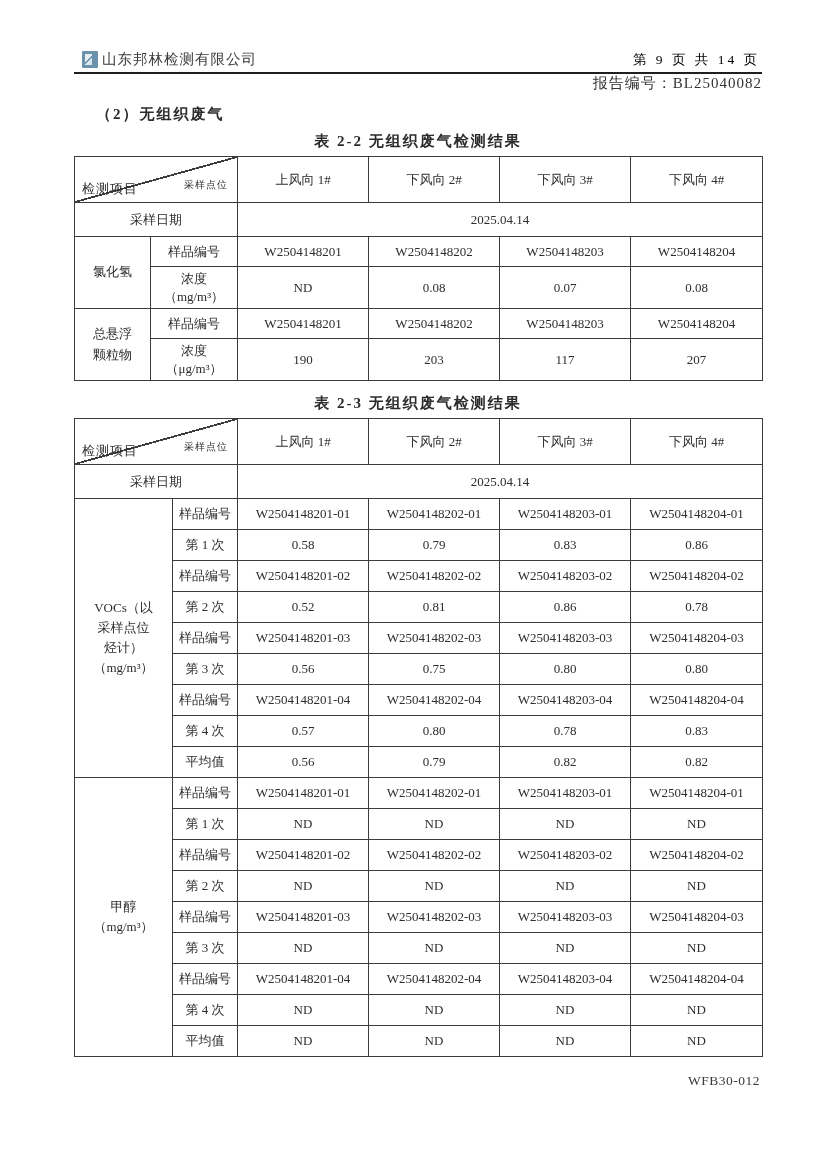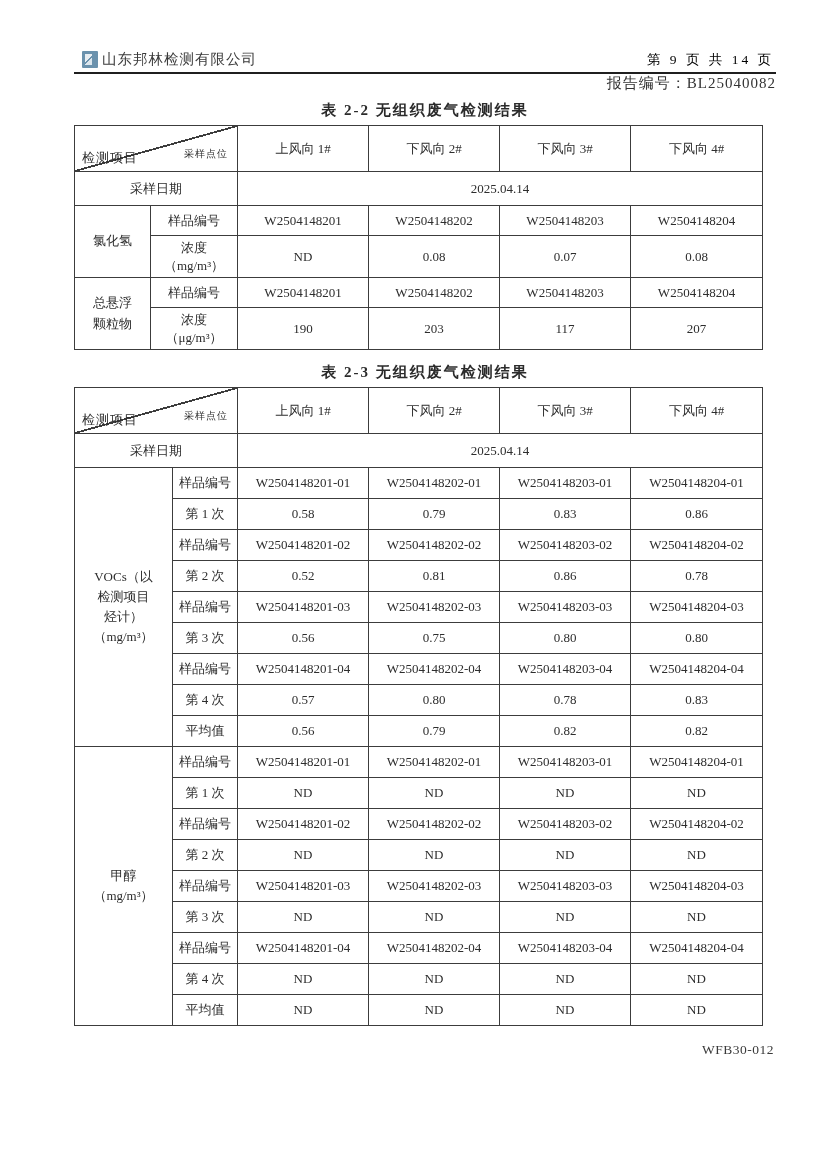--- a/index.html
+++ b/index.html
@@ -3,21 +3,21 @@
 <meta charset="utf-8">
 <style>
   * { box-sizing: border-box; }
   html, body {
     margin: 0; padding: 0;
     width: 827px; height: 1170px;
     background: #ffffff;
     font-family: "Liberation Serif", "DejaVu Serif", serif;
     color: #2b2b2b;
   }
-  .page { width: 827px; height: 946px; padding: 50px 51px 0 74px; position: relative; }
+  .page { width: 827px; height: 946px; padding: 50px 65px 0 74px; position: relative; }
 
   
   .hdr { display: flex; justify-content: space-between; align-items: flex-end; padding: 0 2px 0 8px; }
   .hdr-left { display: flex; align-items: center; gap: 4px; font-size: 14.5px; letter-spacing: 1px; color: #3a3a3a; }
   .logo {
     width: 16px; height: 17px; display: inline-block;
     background: #6b92ad;
     position: relative; border-radius: 1px;
   }
   .logo::after {
@@ -74,20 +74,21 @@
       <span class="logo"></span>
       <span>山东邦林检测有限公司</span>
     </div>
     <div class="hdr-right">第 9 页 共 14 页</div>
   </div>
 
   <div class="rule"></div>
 
   <div class="report-no"><span>报告编号：</span><span>BL25040082</span></div>
 
+  <div class="section-title">（2）无组织废气</div>
 
   <div class="tbl-title">表 2-2  无组织废气检测结果</div>
   <table id="tbl0">
       <colgroup>
         <col style="width: 76px;">
         <col style="width: 87px;">
         <col style="width: 131px;">
         <col style="width: 131px;">
         <col style="width: 131px;">
         <col style="width: 132px;">
@@ -157,21 +158,21 @@
           <td>下风向 2#</td>
           <td>下风向 3#</td>
           <td>下风向 4#</td>
         </tr>
         <tr class="r-date">
           <td colspan="2">采样日期</td>
           <td colspan="4">2025.04.14</td>
         </tr>
         <tr class="r-std">
           <td class="group" rowspan="9">VOCs（以
-检测项目
+采样点位
 烃计）
 （mg/m³）</td>
           <td>样品编号</td>
           <td>W2504148201-01</td>
           <td>W2504148202-01</td>
           <td>W2504148203-01</td>
           <td>W2504148204-01</td>
         </tr>
         <tr class="r-std">
           <td>第 1 次</td>

